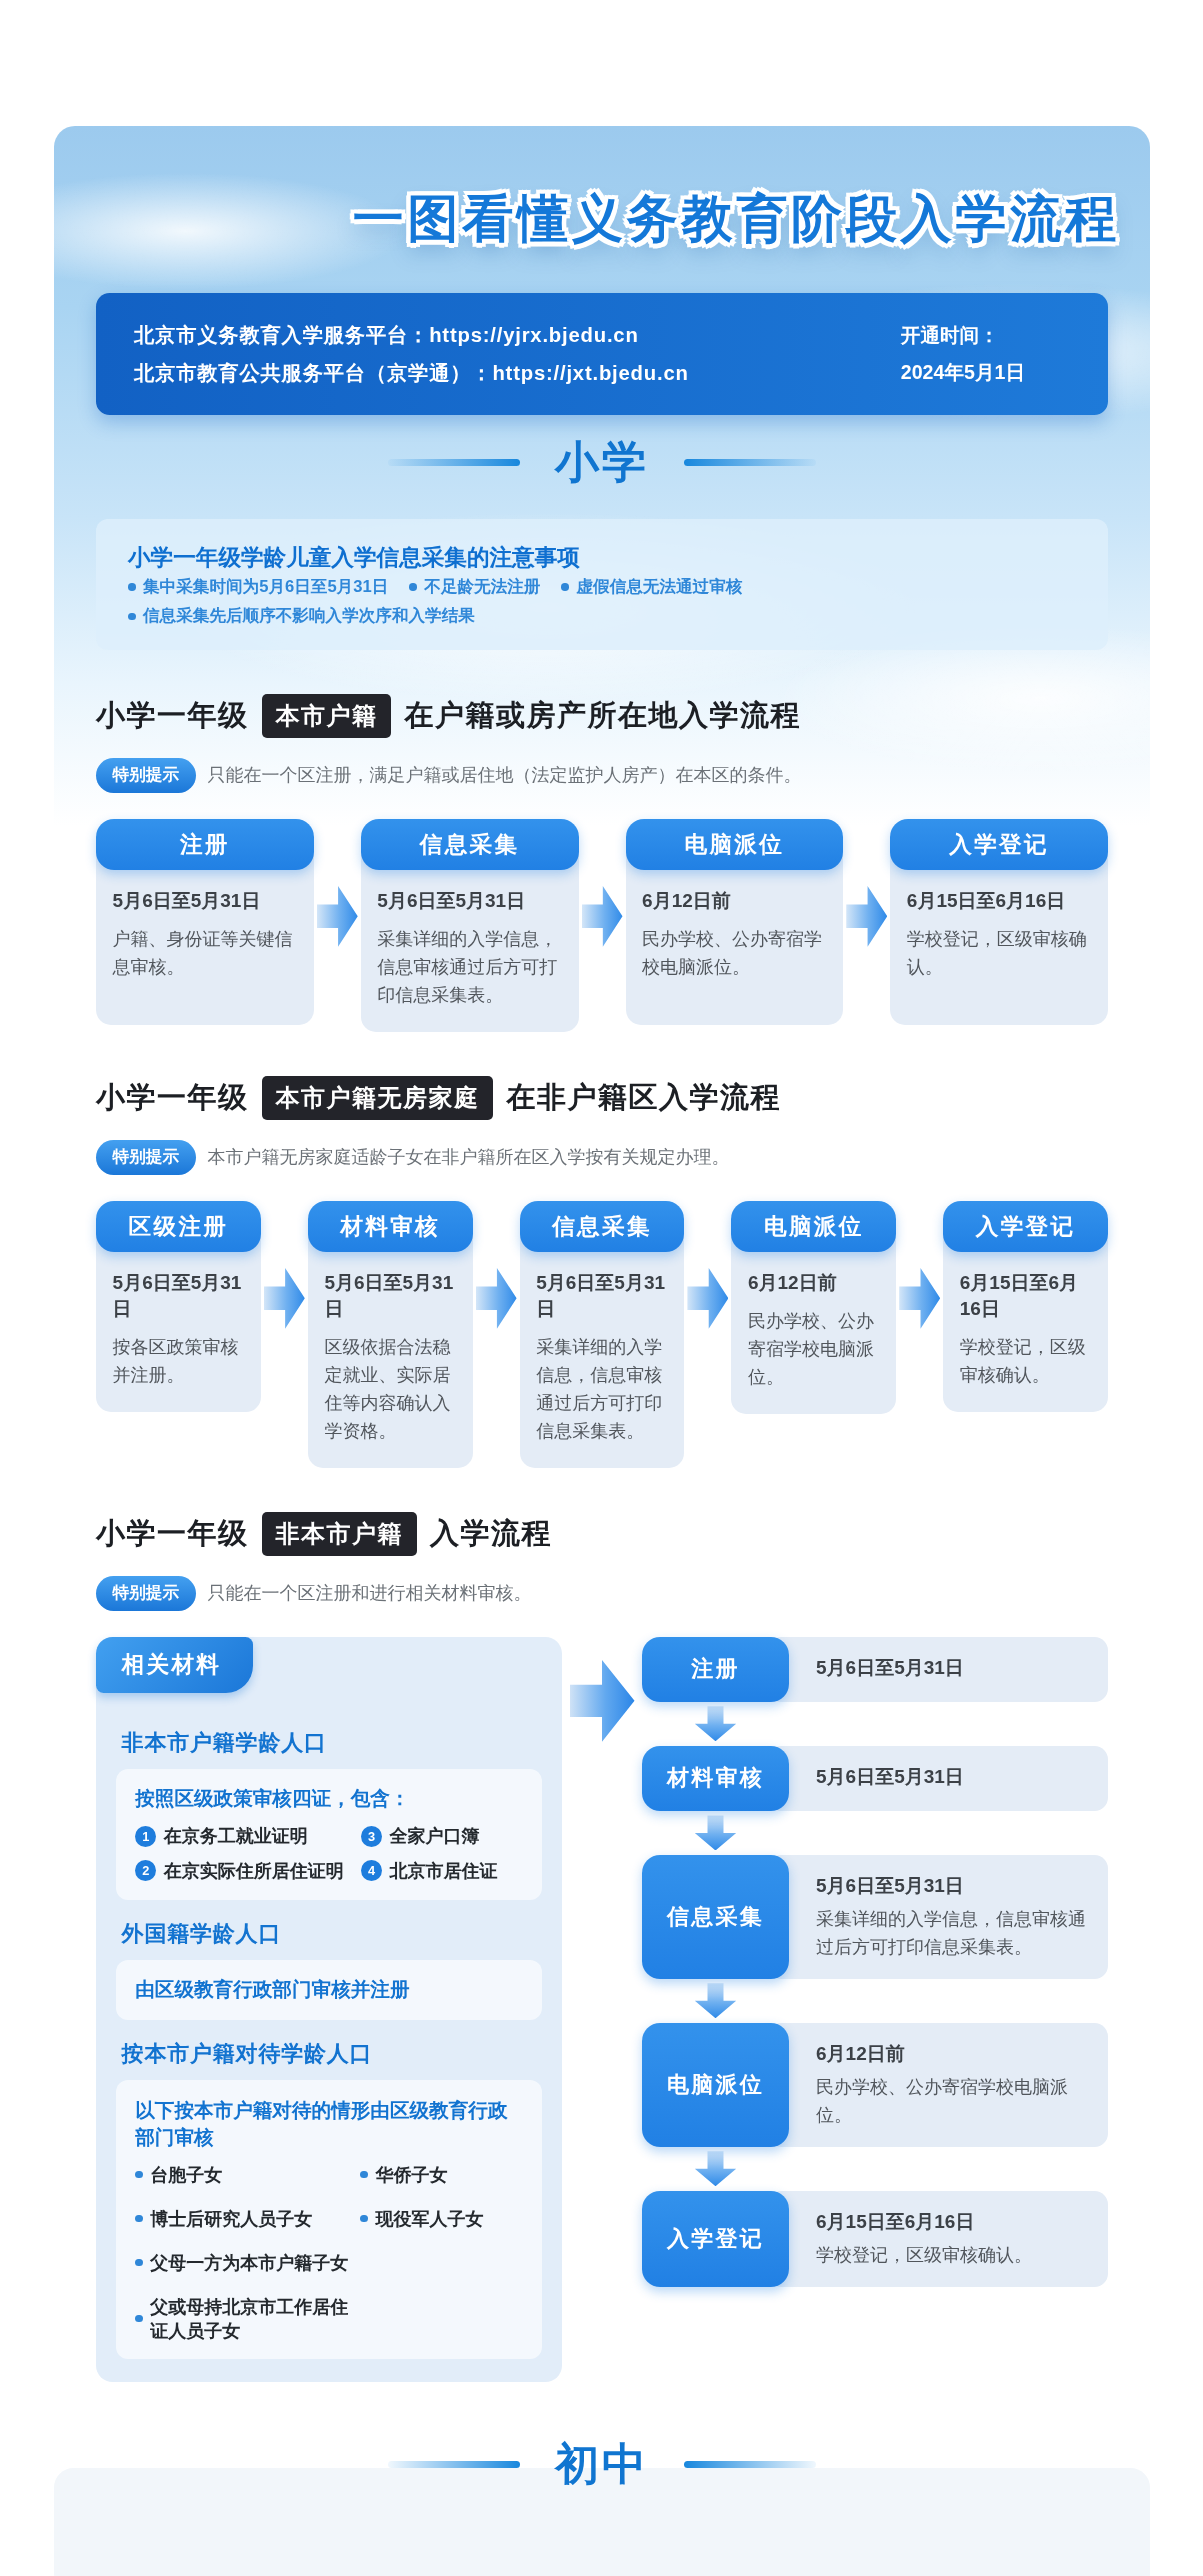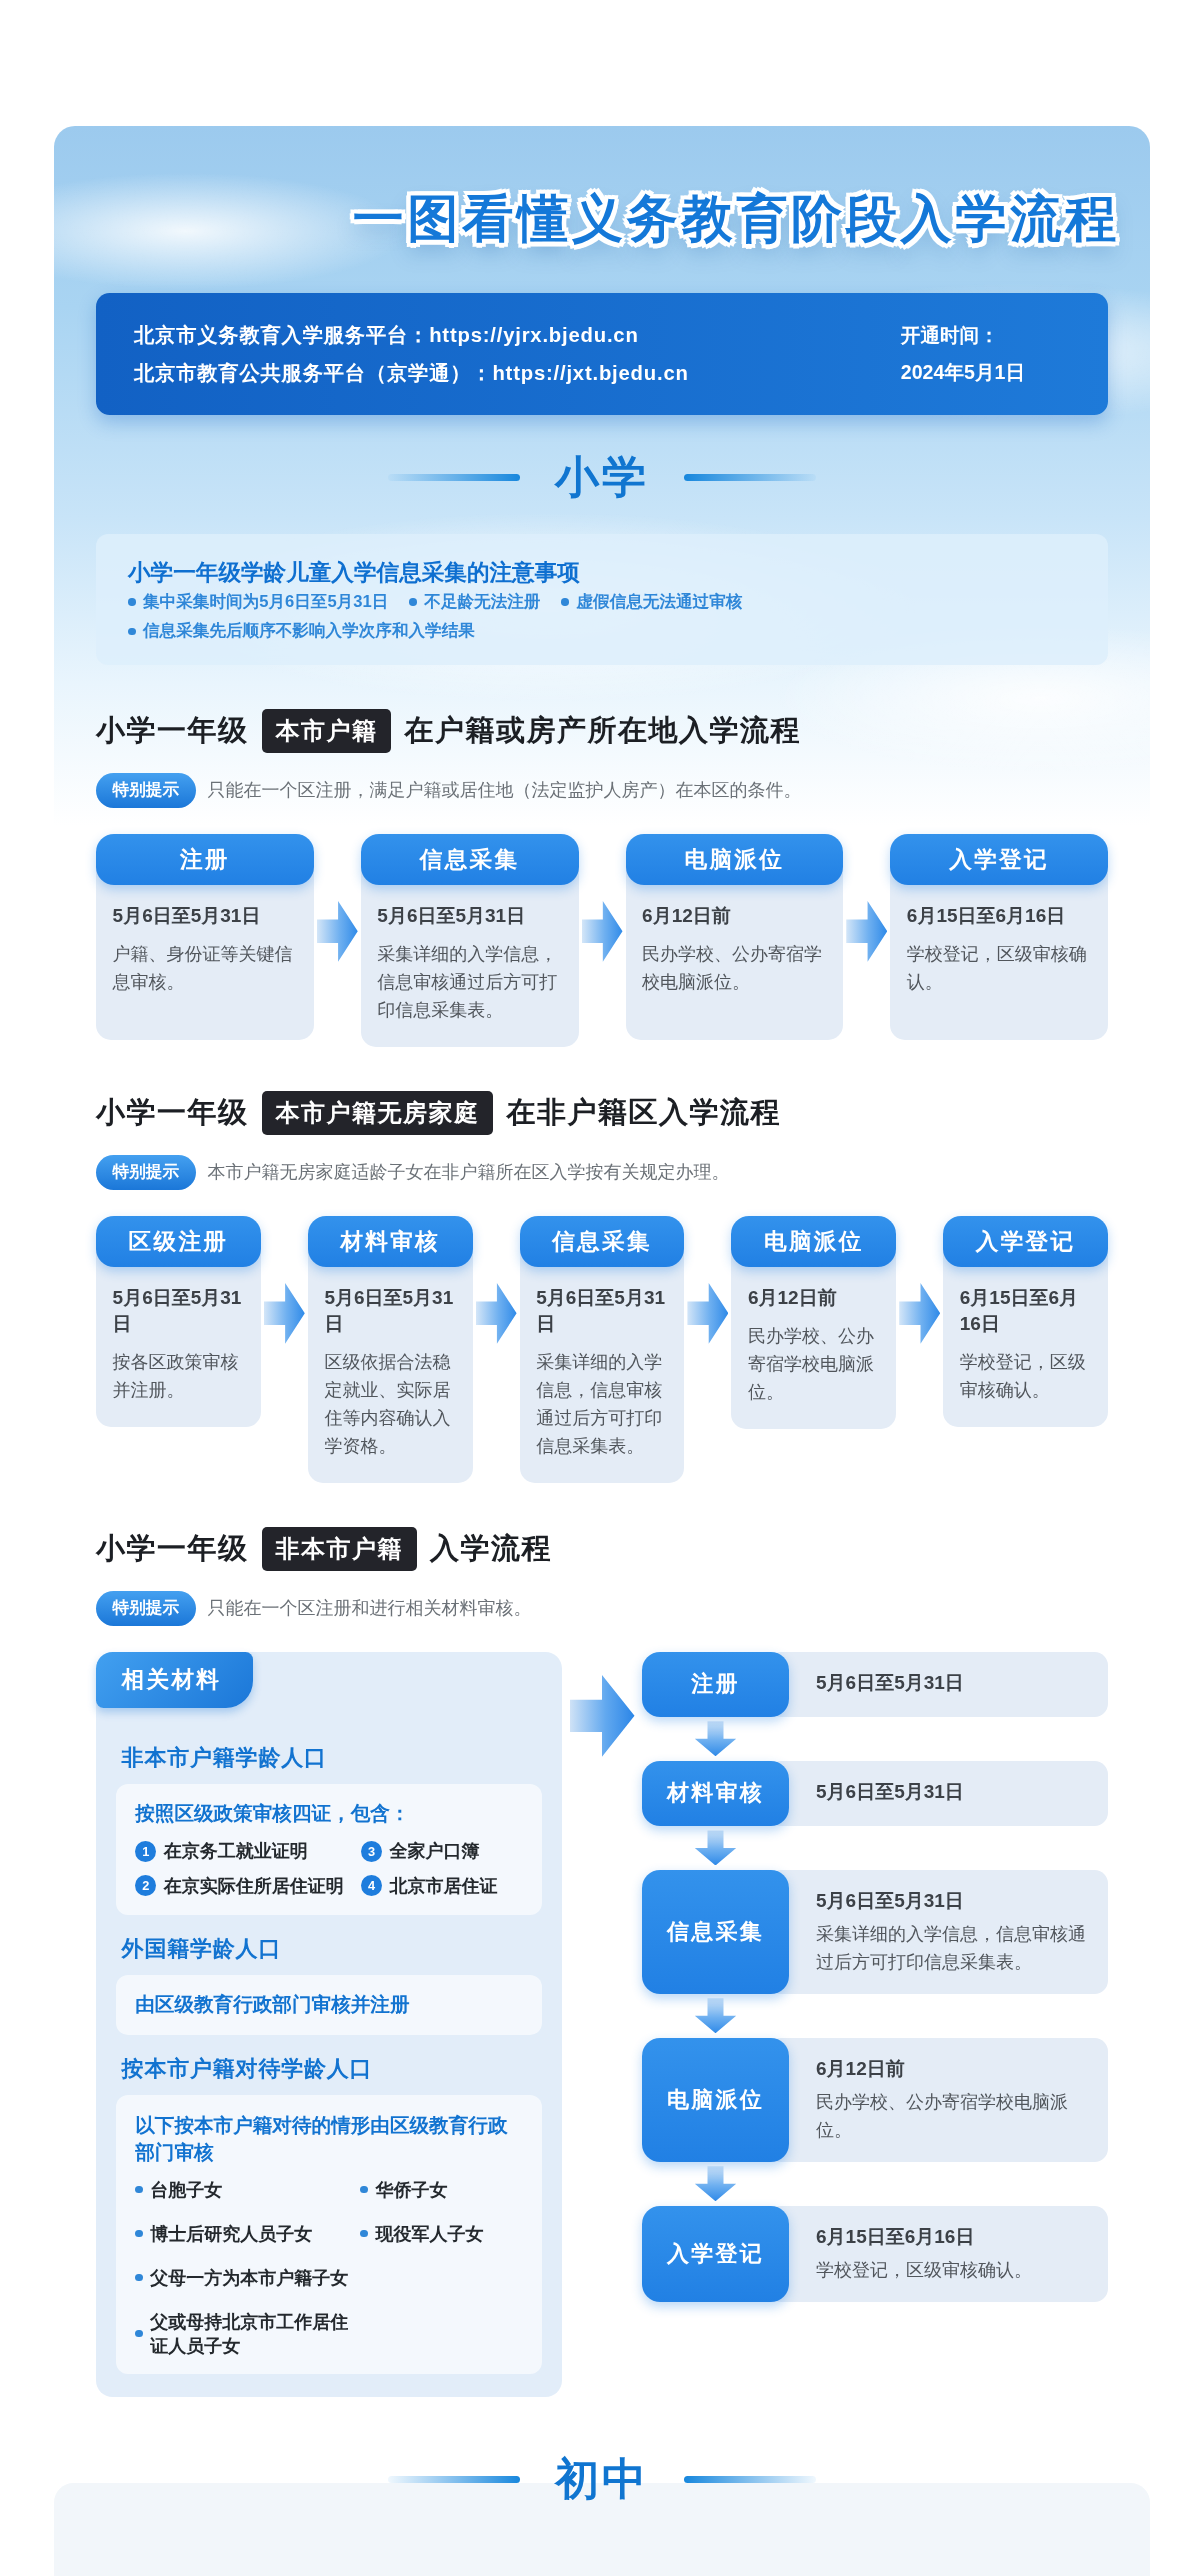--- a/index.html
+++ b/index.html
@@ -38,21 +38,21 @@
   .platform-line { color: #fff; font-weight: 700; font-size: 20.3px; line-height: 1.9; letter-spacing: 0.8px; }
   .platform-line .url { font-weight: 700; }
   .open-time { color: #fff; font-weight: 700; font-size: 19.6px; line-height: 1.9; margin-right: 45px; }
   
   .notice {
     margin: 29px 42px 0; padding: 19.6px 30px; border-radius: 12px;
     background: rgba(233,245,253,.78); text-align: center;
     color: #1878d4; font-weight: 700; font-size: 20.3px; letter-spacing: 0.8px;
   }
   
-  .section-heading { display: flex; align-items: center; justify-content: center; gap: 35px; margin-top: 33px; }
+  .section-heading { display: flex; align-items: center; justify-content: center; gap: 35px; margin-top: 18px; }
   .section-heading .txt { font-size: 44px; font-weight: 900; color: #1075d0; letter-spacing: 3px; }
   .hline { width: 132px; height: 6.8px; border-radius: 3.8px; }
   .hline.left  { background: linear-gradient(90deg, rgba(110,185,240,.1), #1787dd); }
   .hline.right { background: linear-gradient(270deg, rgba(110,185,240,.1), #1787dd); }
   
   .notes-card {
     margin: 27px 42px 0; padding: 22.6px 32px; border-radius: 12px;
     background: rgba(221,239,251,.85);
   }
   .notes-title { color: #0e6fd0; font-weight: 800; font-size: 22.6px; margin-bottom: 3px; }

